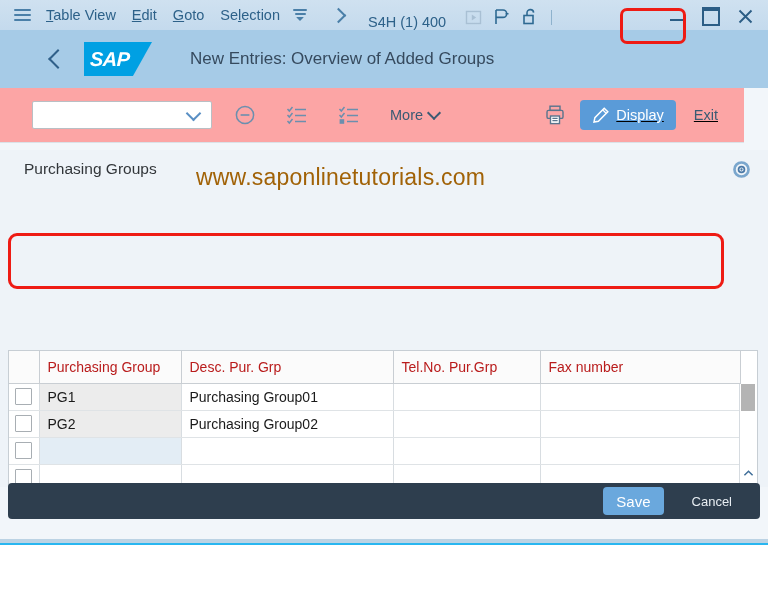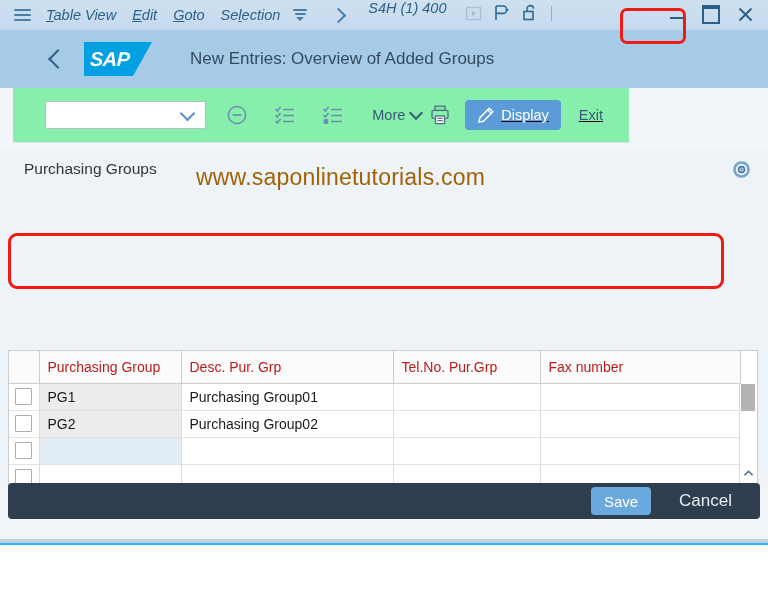--- a/index.html
+++ b/index.html
@@ -22,24 +22,23 @@
     overflow: hidden;
   }
 
   
   .menubar {
     position: absolute;
     left: 0; top: 0;
     width: 768px; height: 30px;
     background: linear-gradient(#cfe1f0, #c4daed);
     display: flex;
-    align-items: flex-start;
+    align-items: flex-end;
     color: #31678e;
     font-size: 14.5px;
-    font-style: italic;
   }
   .hamburger {
     width: 32px; height: 30px;
     display: flex; flex-direction: column;
     justify-content: center; align-items: center;
     gap: 3px;
     margin-left: 6px;
     cursor: pointer;
   }
   .hamburger i {
@@ -158,26 +157,25 @@
   .shelltitle {
     margin-left: 38px;
     font-size: 17px;
     color: #364a5e;
   }
 
   
   .toolbar {
     position: absolute;
     left: 0; top: 88px;
-    width: 616px; height: 54px;
-    background: #86efac;
+    width: 744px; height: 54px;
+    background: #fca5a5;
     border-bottom: 1px solid #dbe2e8;
     display: flex;
     align-items: center;
-    margin-left: 13px;
   }
   .combo {
     margin-left: 32px;
     width: 180px; height: 28px;
     background: #ffffff;
     border: 1px solid #b9bfc4;
     border-radius: 2px;
     display: flex; align-items: center;
     cursor: pointer;
     box-sizing: border-box;
@@ -438,21 +436,21 @@
     border-radius: 4px;
     height: 28px;
     padding: 0 13px;
     display: flex; align-items: center;
     font-size: 15px;
     cursor: pointer;
     margin-right: 14px;
   }
   .btn-cancel {
     color: #e7edf2;
-    font-size: 17px;
+    font-size: 13px;
     padding: 0 14px;
     cursor: pointer;
     margin-right: 14px;
   }
   .redbox-save {
     position: absolute;
     right: 82px; top: 8px;
     width: 66px; height: 36px;
     border: 3px solid #ee1b14;
     border-radius: 7px;

